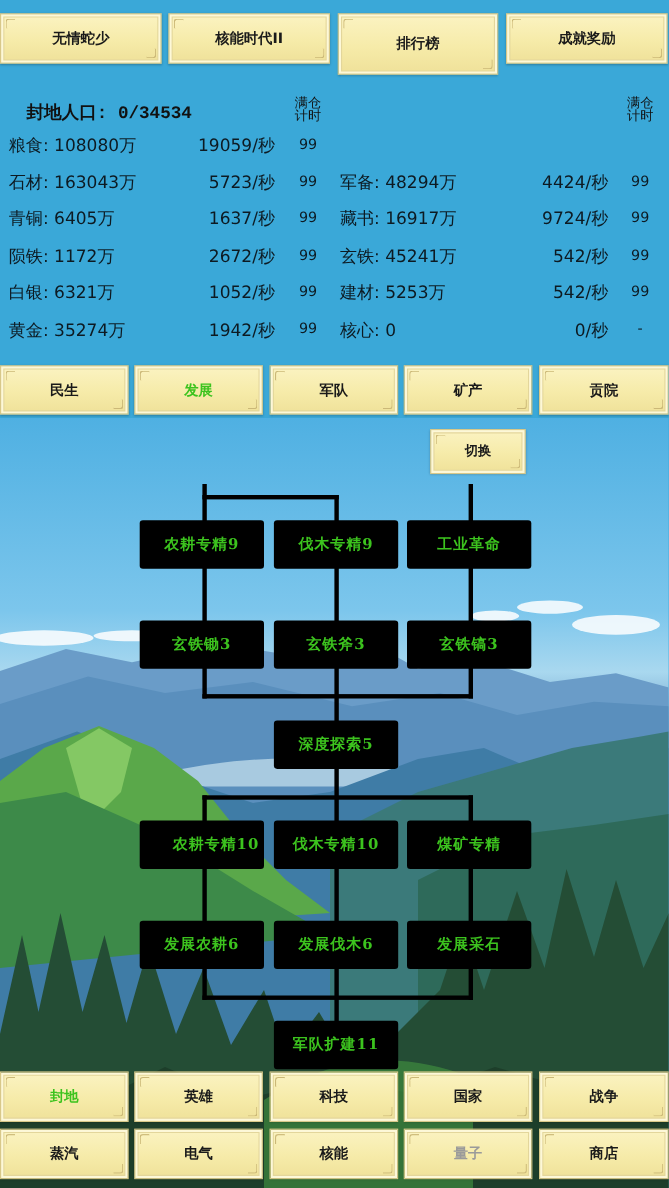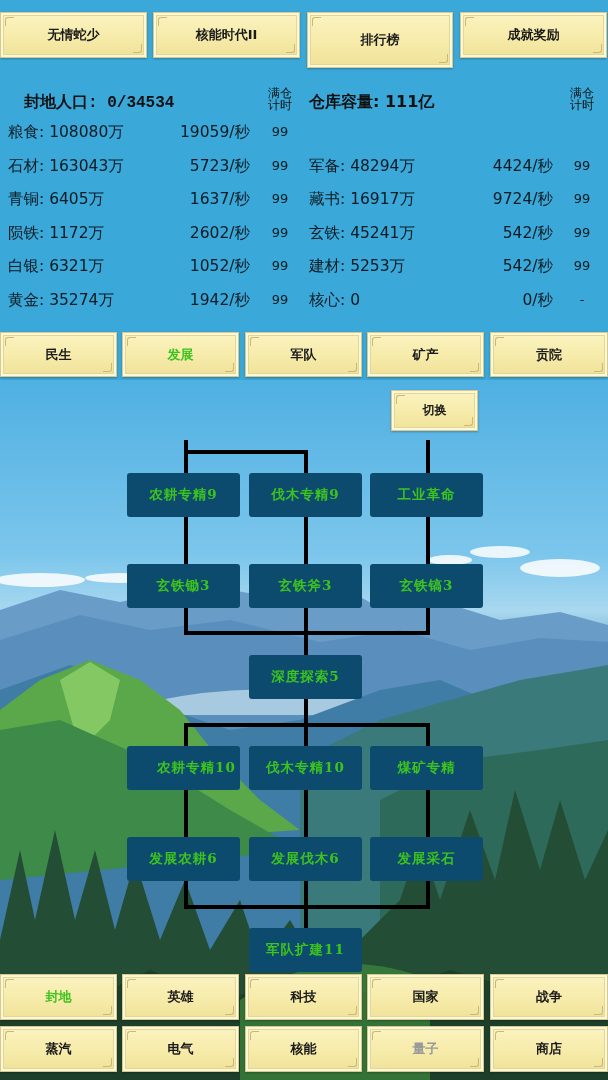--- a/index.html
+++ b/index.html
@@ -46,21 +46,21 @@
   .hdr-timer { position: absolute; top: 3px; font-size: 12px; line-height: 12px; color: #111; text-align: center; width: 26px; }
   .row { position: absolute; height: 24px; font-size: 15.5px; color: #0d1a22; }
   .row .name { position: absolute; left: 0; white-space: nowrap; }
   .row .rate { position: absolute; text-align: right; white-space: nowrap; }
   .row .timer { position: absolute; text-align: center; width: 26px; font-size: 13px; top: 2px; }
 
   
   .line { position: absolute; background: #000; }
   .node {
     position: absolute; width: 113px; height: 44px;
-    background: #0c4a6e;
+    background: #000000;
     border-radius: 3px;
     display: flex; align-items: center; justify-content: center;
     color: #3cc31e; font-weight: bold; font-size: 13.5px;
     font-family: "DejaVu Serif", "Liberation Serif", serif;
     letter-spacing: 1px;
     cursor: pointer;
   }
   .switch-btn { font-size: 12px; }
 </style>
 </head>
@@ -122,37 +122,36 @@
       <span class="rate" style="right:54px;">5723/秒</span>
       <span class="timer" style="left:267px;">99</span>
     </div>
     <div class="row" style="top:105px;width:304px;">
       <span class="name" style="left:8px;">青铜: 6405万</span>
       <span class="rate" style="right:54px;">1637/秒</span>
       <span class="timer" style="left:267px;">99</span>
     </div>
     <div class="row" style="top:139px;width:304px;">
       <span class="name" style="left:8px;">陨铁: 1172万</span>
-      <span class="rate" style="right:54px;">2602/秒</span>
+      <span class="rate" style="right:54px;">2672/秒</span>
       <span class="timer" style="left:267px;">99</span>
     </div>
     <div class="row" style="top:172px;width:304px;">
       <span class="name" style="left:8px;">白银: 6321万</span>
       <span class="rate" style="right:54px;">1052/秒</span>
       <span class="timer" style="left:267px;">99</span>
     </div>
     <div class="row" style="top:206px;width:304px;">
       <span class="name" style="left:8px;">黄金: 35274万</span>
       <span class="rate" style="right:54px;">1942/秒</span>
       <span class="timer" style="left:267px;">99</span>
     </div>
   </div>
 
   <div class="col right">
-    <div class="hdr-title" style="left:5px;">仓库容量: 111亿</div>
     <div class="hdr-timer" style="left:265px;">
       <div>满仓</div>
       <div>计时</div>
     </div>
 
     <div class="row" style="top:72px;width:304px;">
       <span class="name" style="left:5px;">军备: 48294万</span>
       <span class="rate" style="right:55px;">4424/秒</span>
       <span class="timer" style="left:265px;">99</span>
     </div>

